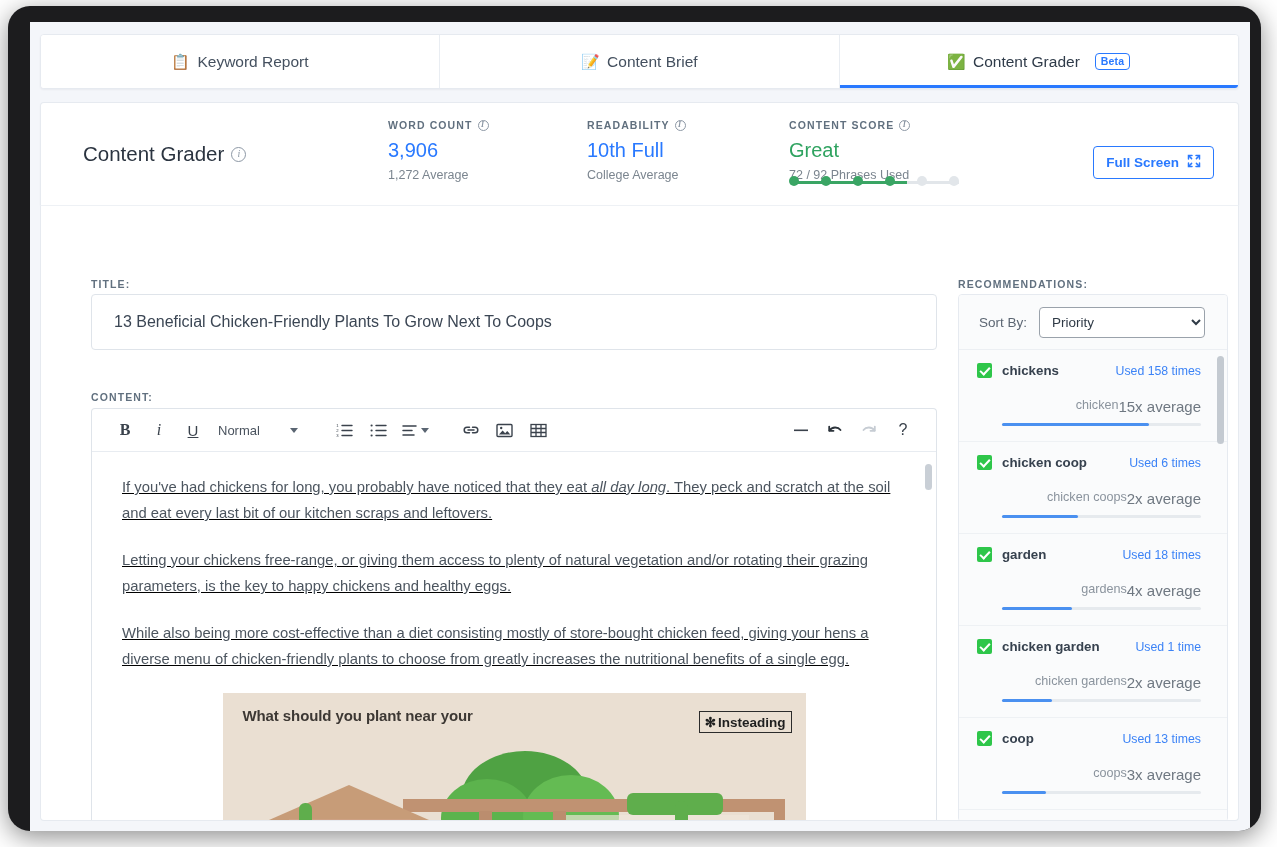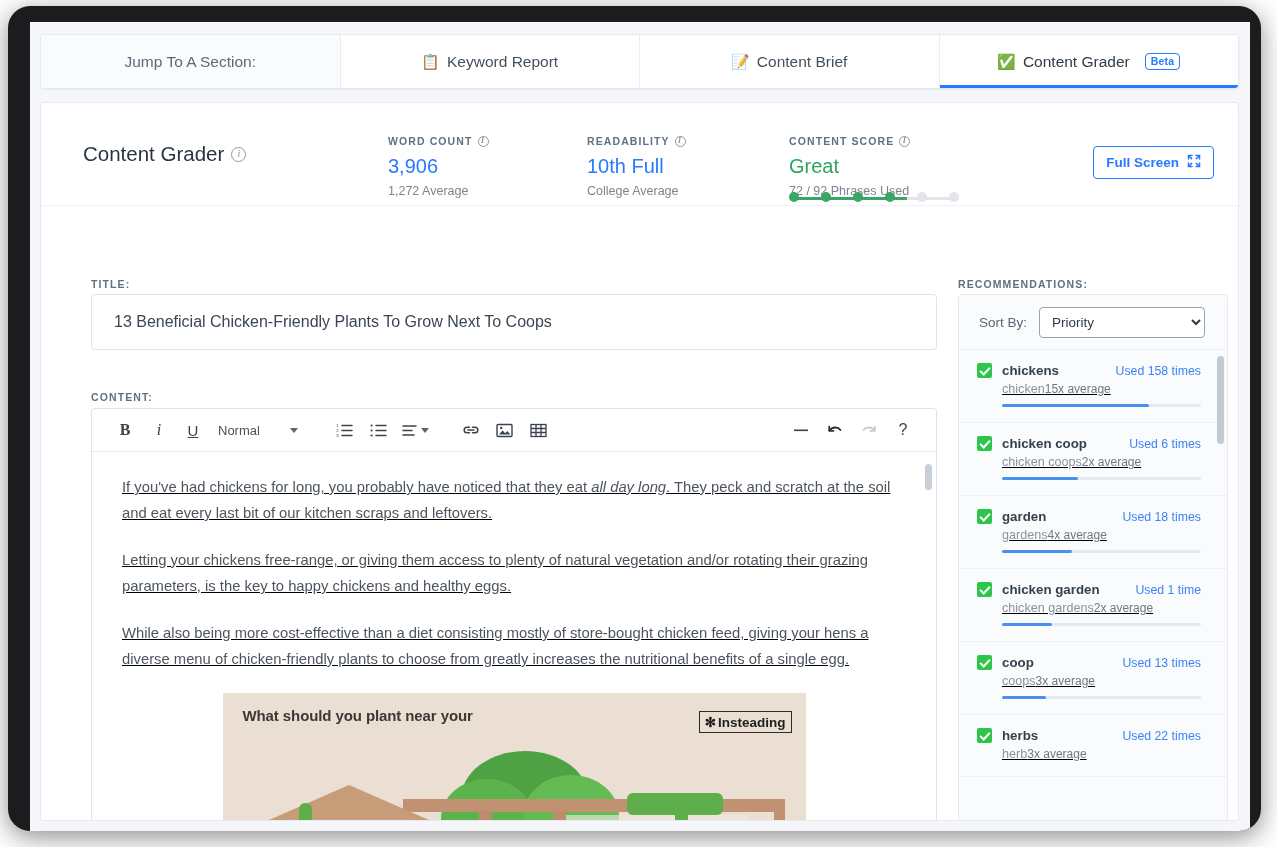--- a/index.html
+++ b/index.html
@@ -112,21 +112,21 @@
     text-align: center;
     font-size: 10px;
     font-family: "Liberation Serif", serif;
     font-style: italic;
     color: #8d98a5;
     line-height: 1;
   }
   .info-circle.sm { width: 11px; height: 11px; border-width: 1px; }
   .info-circle.sm::after { font-size: 8px; }
 
-  .metric { position: absolute; top: 32px; }
+  .metric { position: absolute; top: 16px; }
   .metric-label {
     font-size: 10.5px;
     letter-spacing: 1.1px;
     color: #61707f;
     font-weight: 700;
     text-transform: uppercase;
     display: flex; align-items: center; gap: 5px;
   }
   .metric-value { font-size: 20px; margin-top: 8px; font-weight: 400; }
   .metric-value.blue { color: #2979ff; }
@@ -397,25 +397,25 @@
     border: solid #fff;
     border-width: 0 2px 2px 0;
     transform: rotate(43deg);
   }
   .rec-term {
     font-size: 13.3px; font-weight: 700; color: #36414e;
     flex: 1 1 auto;
   }
   .rec-used { font-size: 12.3px; color: #3c83f6; white-space: nowrap; }
   .rec-row2 {
-    display: flex; justify-content: flex-start;
-    margin-top: 4px; padding-left: 25px; text-decoration: underline;
+    display: flex; justify-content: flex-end;
+    margin-top: 20px; padding-left: 25px;
   }
   .rec-variant { font-size: 12.6px; color: #8a939d; }
-  .rec-avg { font-size: 12px; color: #6f7882; }
+  .rec-avg { font-size: 15px; color: #6f7882; }
   .rec-bar-track {
     margin-top: 8px; margin-left: 25px;
     height: 3px; background: #e6eaee; border-radius: 2px;
     position: relative;
   }
   .rec-bar-fill {
     position: absolute; left: 0; top: 0; height: 3px;
     background: #4a90f0; border-radius: 2px;
   }
   #rec-scroll-track {
@@ -431,23 +431,20 @@
     cursor: pointer;
   }
 </style>
 </head>
 <body>
 
 <div id="device-frame">
   <div id="viewport">
 
     <div id="tabbar">
-        <div class="tab label-cell">
-          <span>Jump To A Section:</span>
-        </div>
         <div class="tab">
           <span class="tab-emoji">📋</span>
           <span>Keyword Report</span>
         </div>
         <div class="tab">
           <span class="tab-emoji">📝</span>
           <span>Content Brief</span>
         </div>
         <div class="tab active">
           <span class="tab-emoji">✅</span>

